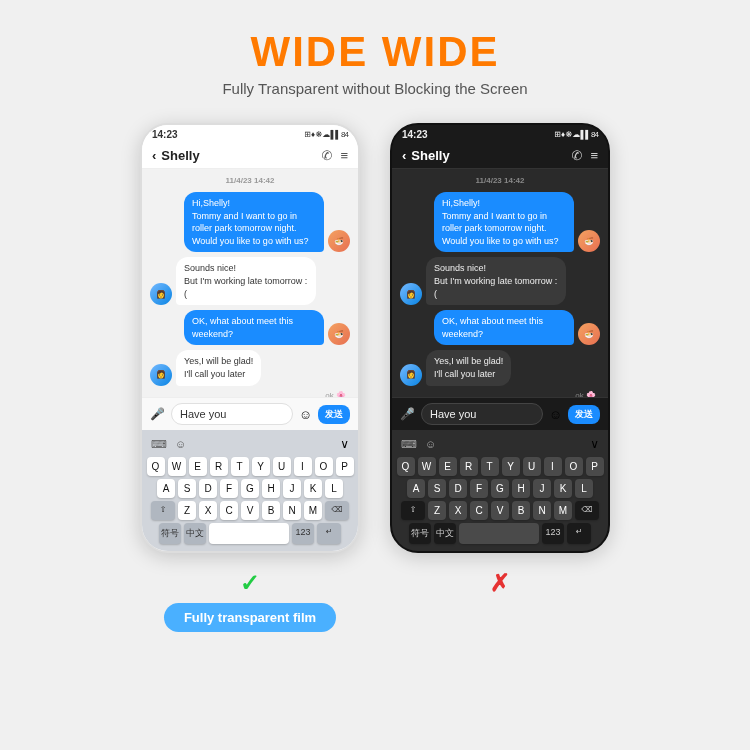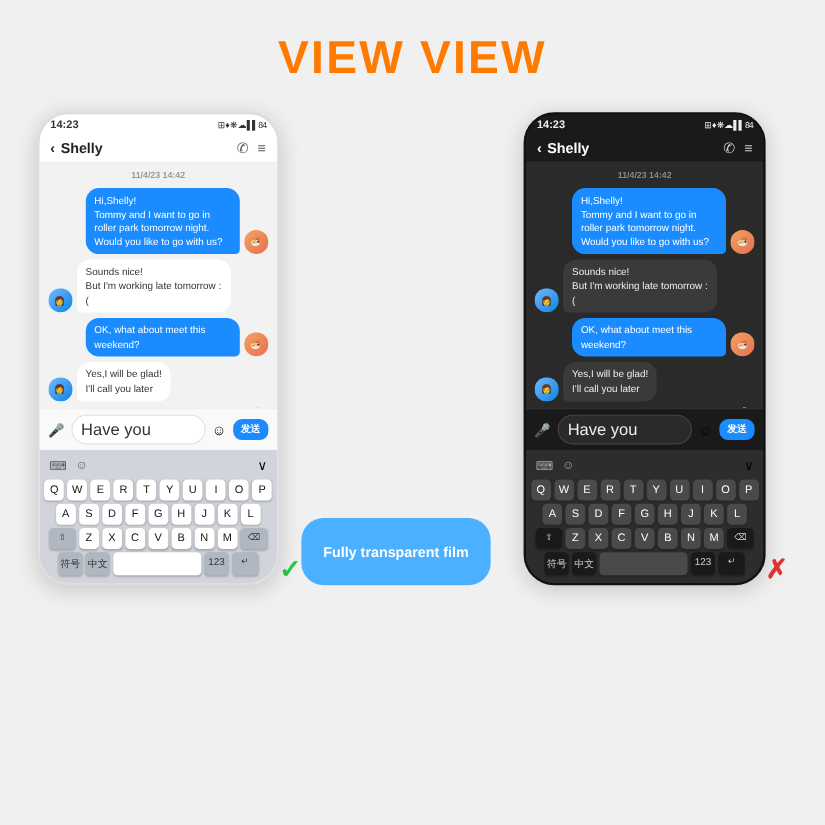--- a/index.html
+++ b/index.html
@@ -36,22 +36,22 @@
       display: flex;
       gap: 30px;
       margin-top: 18px;
       align-items: flex-start;
       justify-content: center;
     }
 
     
     .phone-wrapper {
       display: flex;
-      flex-direction: row;
-      align-items: flex-end;
+      flex-direction: column;
+      align-items: center;
     }
 
     
     .phone {
       width: 220px;
       height: 430px;
       border-radius: 28px;
       overflow: hidden;
       position: relative;
       box-shadow: 0 4px 20px rgba(0,0,0,0.18);
@@ -221,21 +221,21 @@
     .dark-phone .input-area {
       background: #1a1a1a;
       border-top: 1px solid #333;
     }
 
     .input-field {
       flex: 1;
       background: #fff;
       border-radius: 15px;
       padding: 4px 8px;
-      font-size: 15px;
+      font-size: 11px;
       color: #333;
       border: 1px solid #e0e0e0;
     }
 
     .dark-phone .input-field {
       background: #2a2a2a;
       color: #eee;
       border: 1px solid #444;
     }
 
@@ -338,21 +338,21 @@
     }
 
     .cross-icon {
       font-size: 24px;
       color: #e63333;
       font-weight: 900;
     }
 
     .label-badge {
       border-radius: 20px;
-      padding: 23px 20px;
+      padding: 7px 20px;
       font-size: 13px;
       font-weight: 600;
       color: #fff;
       margin-top: 6px;
     }
 
     .label-badge.blue-badge {
       background: #4ab0ff;
     }
 
@@ -363,21 +363,22 @@
     .chat-content {
       display: flex;
       flex-direction: column;
       height: 100%;
     }
   </style>
 </head>
 <body>
 
 <div class="header">
-  <h1>VIEW VIEW</h1>
+  <h1>WIDE WIDE</h1>
+  <p>Fully Transparent without Blocking the Screen</p>
 </div>
 
 <div class="phones-container">
 
   <div class="phone-wrapper">
     <div class="phone white-phone">
       <div class="chat-content">
 
         <div class="status-bar">
           <span class="status-time">14:23</span>

